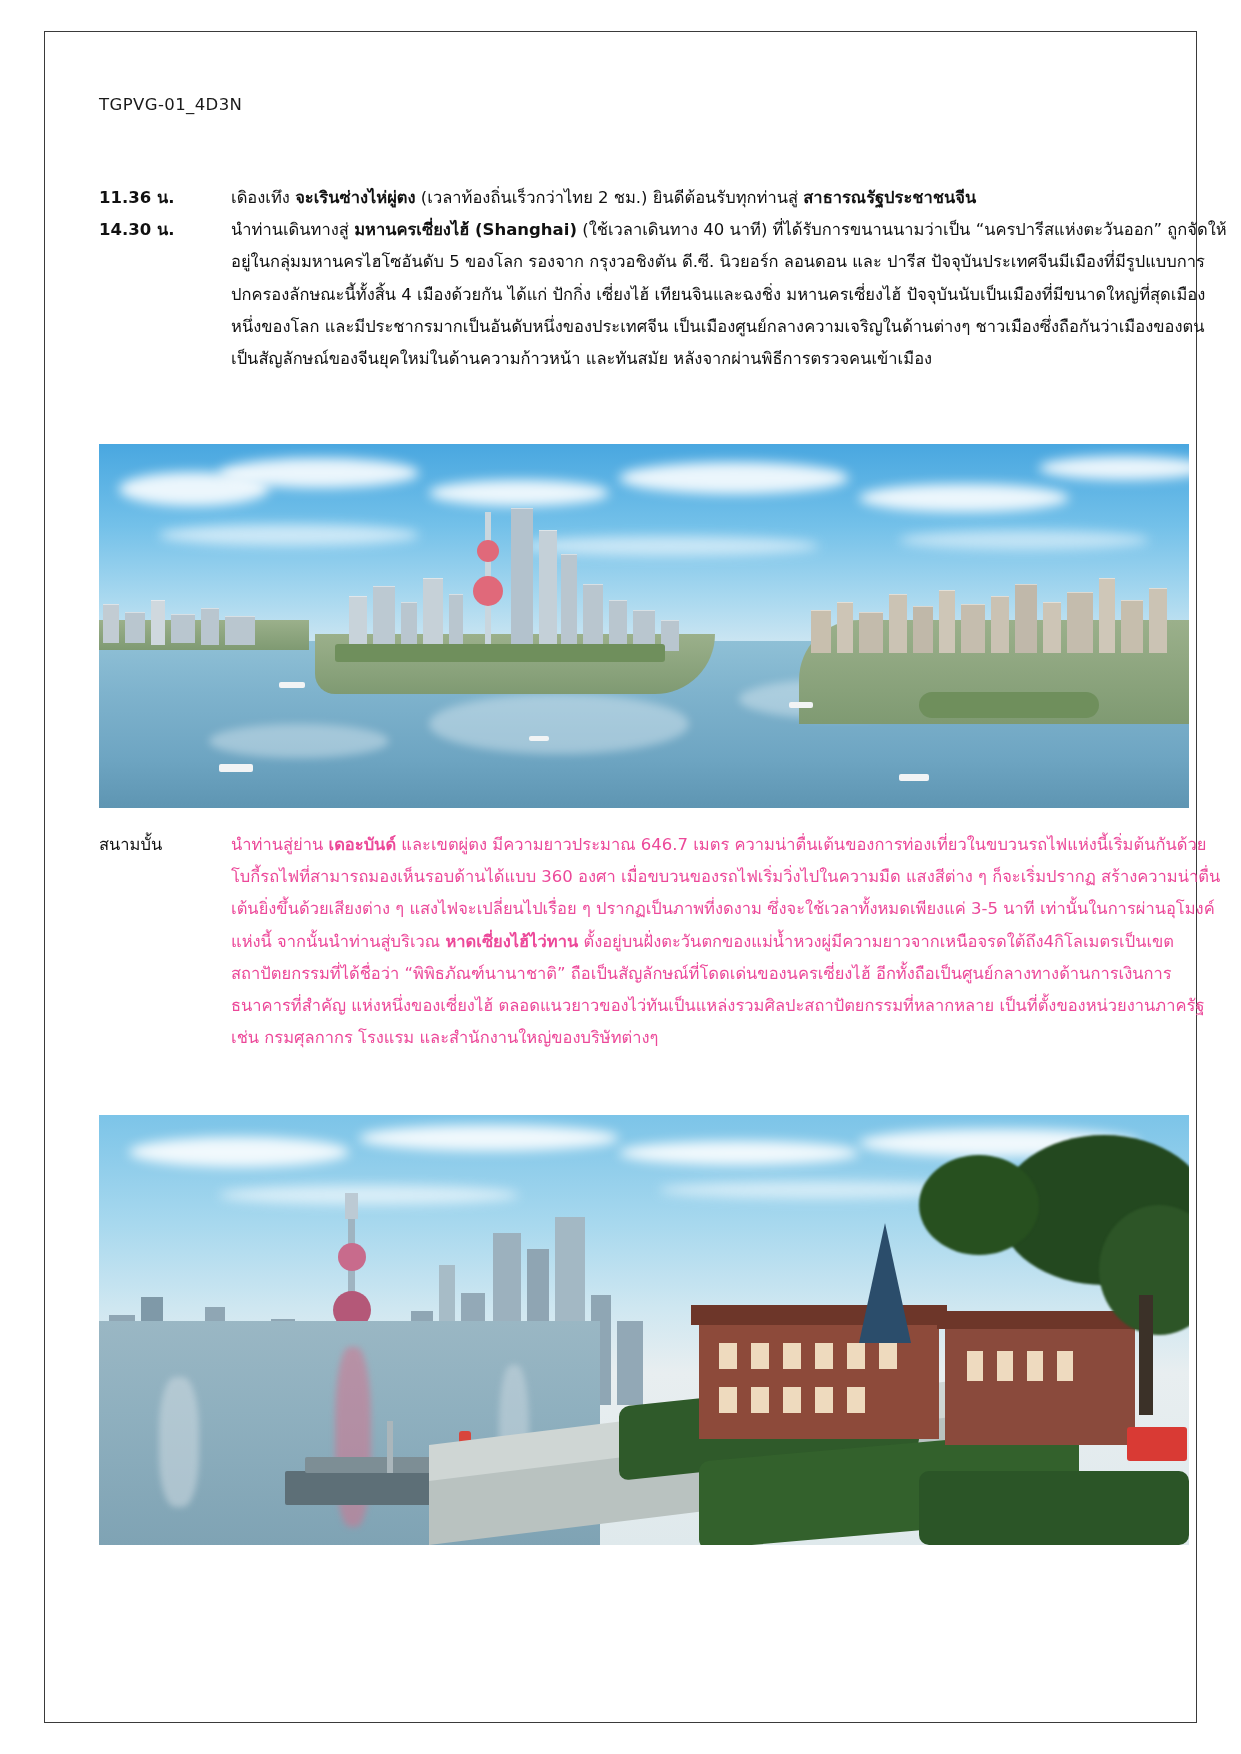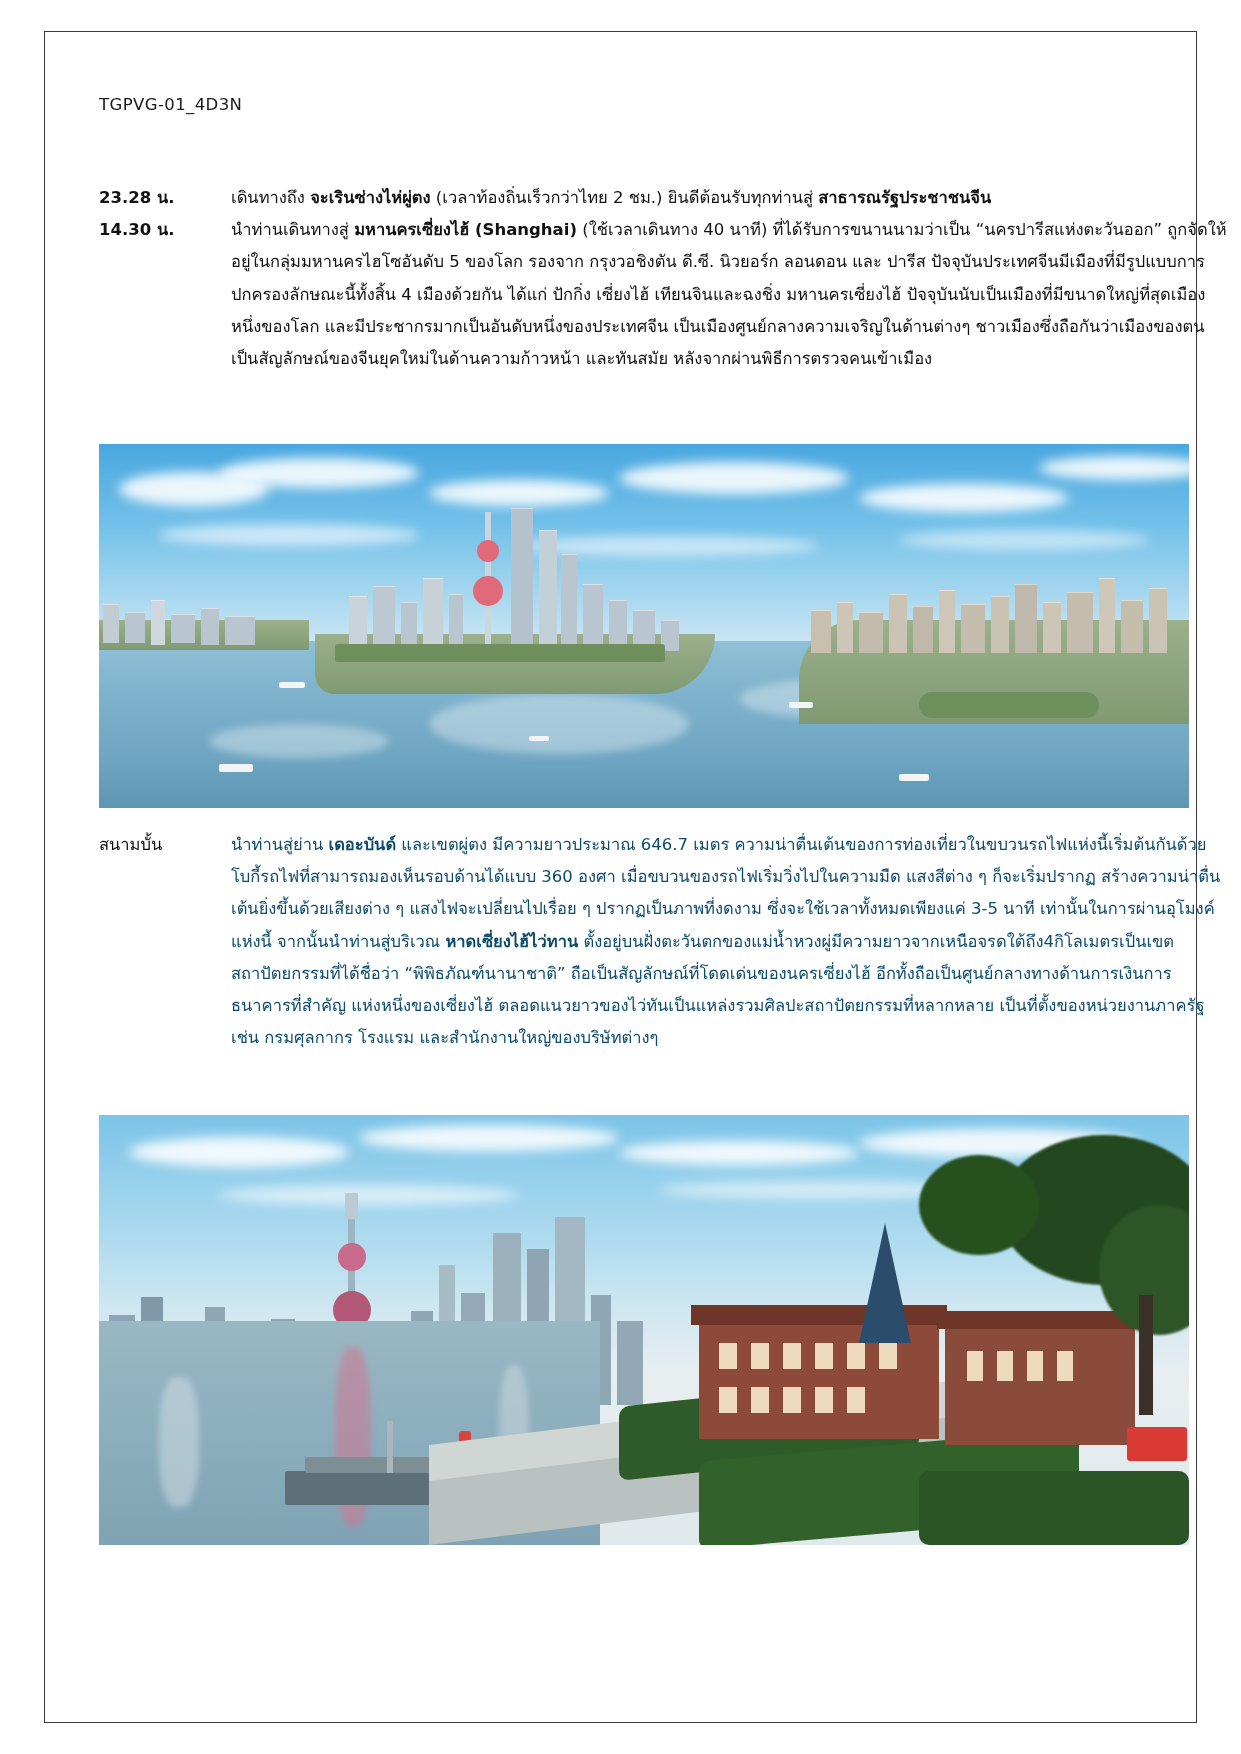--- a/index.html
+++ b/index.html
@@ -97,21 +97,21 @@
     width: 132px;
     flex: 0 0 132px;
     font-size: 16.5px;
     line-height: 1.95;
     color: #111;
   }
   .para2-text {
     flex: 1 1 auto;
     font-size: 16.5px;
     line-height: 1.95;
-    color: #0c4a6e;
+    color: #ec4899;
   }
 
   
   .sky1 {
     position: absolute; inset: 0;
     background: linear-gradient(to bottom,
        #49a7e0 0%, #72c0e9 22%, #a8d8ef 42%, #d5e9f3 58%, #f3e2cf 72%, #f8ead8 100%);
   }
   .cloud {
     position: absolute;
@@ -230,23 +230,23 @@
 <body>
 
 <div class="page">
   <div class="doc-frame">
 
     <div class="doc-code">TGPVG-01_4D3N</div>
 
     <div class="itin">
 
       <div class="itin-row">
-        <div class="itin-time">23.28 น.</div>
+        <div class="itin-time">11.36 น.</div>
         <div class="itin-text">
-          <span>เดินทางถึง </span><span class="b">จะเรินซ่างไห่ผู่ตง</span><span> (เวลาท้องถิ่นเร็วกว่าไทย 2 ชม.)   ยินดีต้อนรับทุกท่านสู่ </span><span class="b">สาธารณรัฐประชาชนจีน</span>
+          <span>เดิองเทึง </span><span class="b">จะเรินซ่างไห่ผู่ตง</span><span> (เวลาท้องถิ่นเร็วกว่าไทย 2 ชม.)   ยินดีต้อนรับทุกท่านสู่ </span><span class="b">สาธารณรัฐประชาชนจีน</span>
         </div>
       </div>
 
       <div class="itin-row">
         <div class="itin-time">14.30 น.</div>
         <div class="itin-text">
           <span>นำท่านเดินทางสู่ </span><span class="b">มหานครเซี่ยงไฮ้ (Shanghai)</span><span> (ใช้เวลาเดินทาง 40 นาที) ที่ได้รับการขนานนามว่าเป็น “นครปารีสแห่งตะวันออก” ถูกจัดให้อยู่ในกลุ่มมหานครไฮโซอันดับ 5 ของโลก รองจาก กรุงวอชิงตัน ดี.ซี. นิวยอร์ก ลอนดอน และ ปารีส ปัจจุบันประเทศจีนมีเมืองที่มีรูปแบบการปกครองลักษณะนี้ทั้งสิ้น 4 เมืองด้วยกัน ได้แก่ ปักกิ่ง เซี่ยงไฮ้ เทียนจินและฉงชิ่ง มหานครเซี่ยงไฮ้ ปัจจุบันนับเป็นเมืองที่มีขนาดใหญ่ที่สุดเมืองหนึ่งของโลก และมีประชากรมากเป็นอันดับหนึ่งของประเทศจีน เป็นเมืองศูนย์กลางความเจริญในด้านต่างๆ ชาวเมืองซึ่งถือกันว่าเมืองของตนเป็นสัญลักษณ์ของจีนยุคใหม่ในด้านความก้าวหน้า และทันสมัย หลังจากผ่านพิธีการตรวจคนเข้าเมือง</span>
         </div>
       </div>
 

